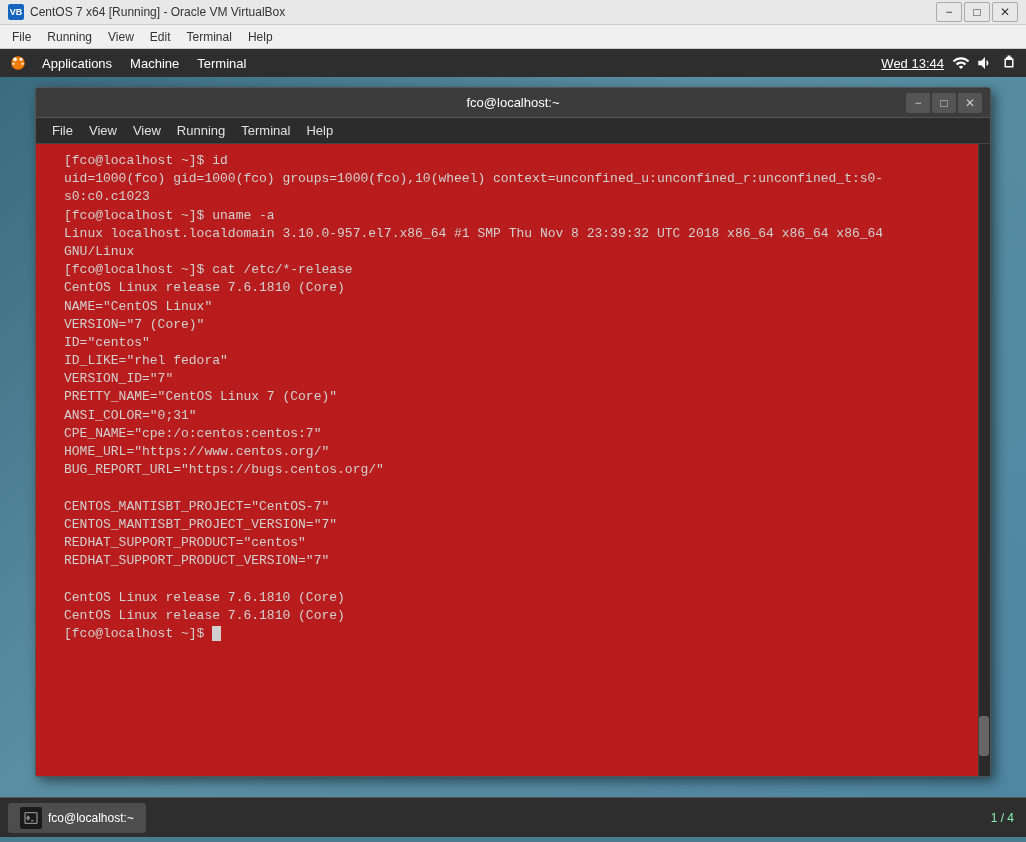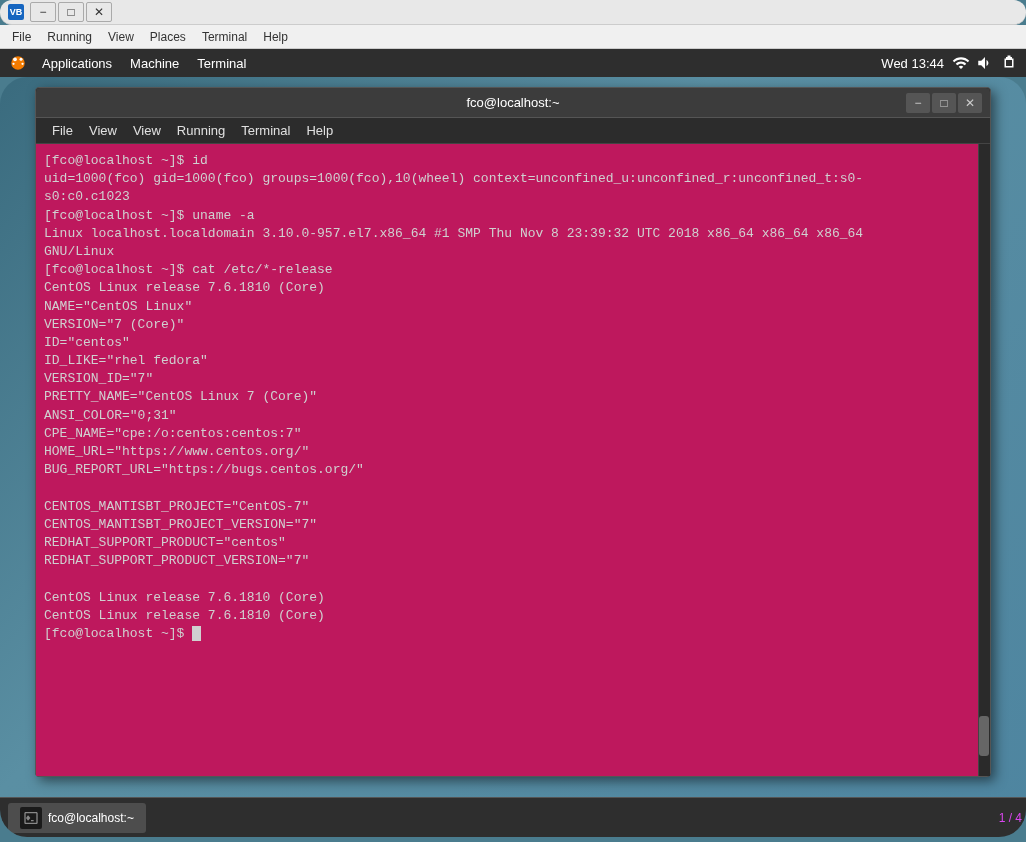--- a/index.html
+++ b/index.html
@@ -14,21 +14,20 @@
 
     
     .vbox-titlebar {
       background: #e8e8e8;
       height: 16px;
       display: flex;
       align-items: center;
       padding: 12px 8px;
       border-bottom: 1px solid #ccc;
       user-select: none;
-      border-radius: 12px;
     }
     .vbox-titlebar-icon {
       width: 16px;
       height: 16px;
       margin-right: 6px;
       background: #1565c0;
       border-radius: 2px;
       display: flex; align-items: center; justify-content: center;
       color: white; font-size: 10px; font-weight: bold;
     }
@@ -95,20 +94,21 @@
       cursor: pointer;
       border-radius: 3px;
     }
     .gnome-topbar-right {
       margin-left: auto;
       display: flex;
       align-items: center;
       gap: 8px;
       color: white;
       font-size: 13px;
+      text-decoration: underline;
     }
     .gnome-clock { color: white; font-size: 13px; }
     .gnome-tray-icons {
       display: flex;
       align-items: center;
       gap: 6px;
     }
 
     
     .terminal-window {
@@ -171,22 +171,22 @@
       padding: 2px 8px;
       font-size: 13px;
       color: #e0e0e0;
       cursor: pointer;
       border-radius: 2px;
     }
 
     
     .terminal-content {
       flex: 1;
-      background: #be185d;
-      padding: 8px 8px;
+      background: #b91c1c;
+      padding: 8px 28px;
       overflow: hidden;
       position: relative;
     }
     .terminal-text {
       font-family: 'Courier New', Courier, monospace;
       font-size: 13px;
       color: #d0d0d0;
       line-height: 1.4;
       white-space: pre;
     }
@@ -243,58 +243,58 @@
       color: #aaa;
     }
     .taskbar-app-label {
       color: white;
       font-size: 12px;
     }
     .taskbar-right {
       margin-left: auto;
       display: flex;
       align-items: center;
-      color: #d946ef;
-      font-size: 12px;
-      padding-right: 4px;
+      color: #86efac;
+      font-size: 12px;
+      padding-right: 12px;
     }
 
     
     .vm-wrapper {
       display: flex;
       flex-direction: column;
       height: calc(842px - 54px);
       position: relative;
     }
     .vm-inner {
       flex: 1;
       position: relative;
       overflow: hidden;
-      border-radius: 27px;
     }
   </style>
 </head>
 <body>
 
 <div class="vbox-titlebar">
   <div class="vbox-titlebar-icon">
     <span style="font-size:9px;font-weight:bold;color:white;">VB</span>
   </div>
+  <span class="vbox-titlebar-text">CentOS 7 x64 [Running] - Oracle VM VirtualBox</span>
   <div class="vbox-titlebar-buttons">
     <button class="vbox-titlebar-btn">−</button>
     <button class="vbox-titlebar-btn">□</button>
     <button class="vbox-titlebar-btn close">✕</button>
   </div>
 </div>
 
 <div class="vbox-menubar">
   <span class="vbox-menu-item">File</span>
   <span class="vbox-menu-item">Running</span>
   <span class="vbox-menu-item">View</span>
-  <span class="vbox-menu-item">Places</span>
+  <span class="vbox-menu-item">Edit</span>
   <span class="vbox-menu-item">Terminal</span>
   <span class="vbox-menu-item">Help</span>
 </div>
 
 <div class="vm-wrapper">
 
   <div class="gnome-topbar">
     <div class="gnome-topbar-left">
 
       <div class="gnome-app-icon" style="display:flex;align-items:center;justify-content:center;">

